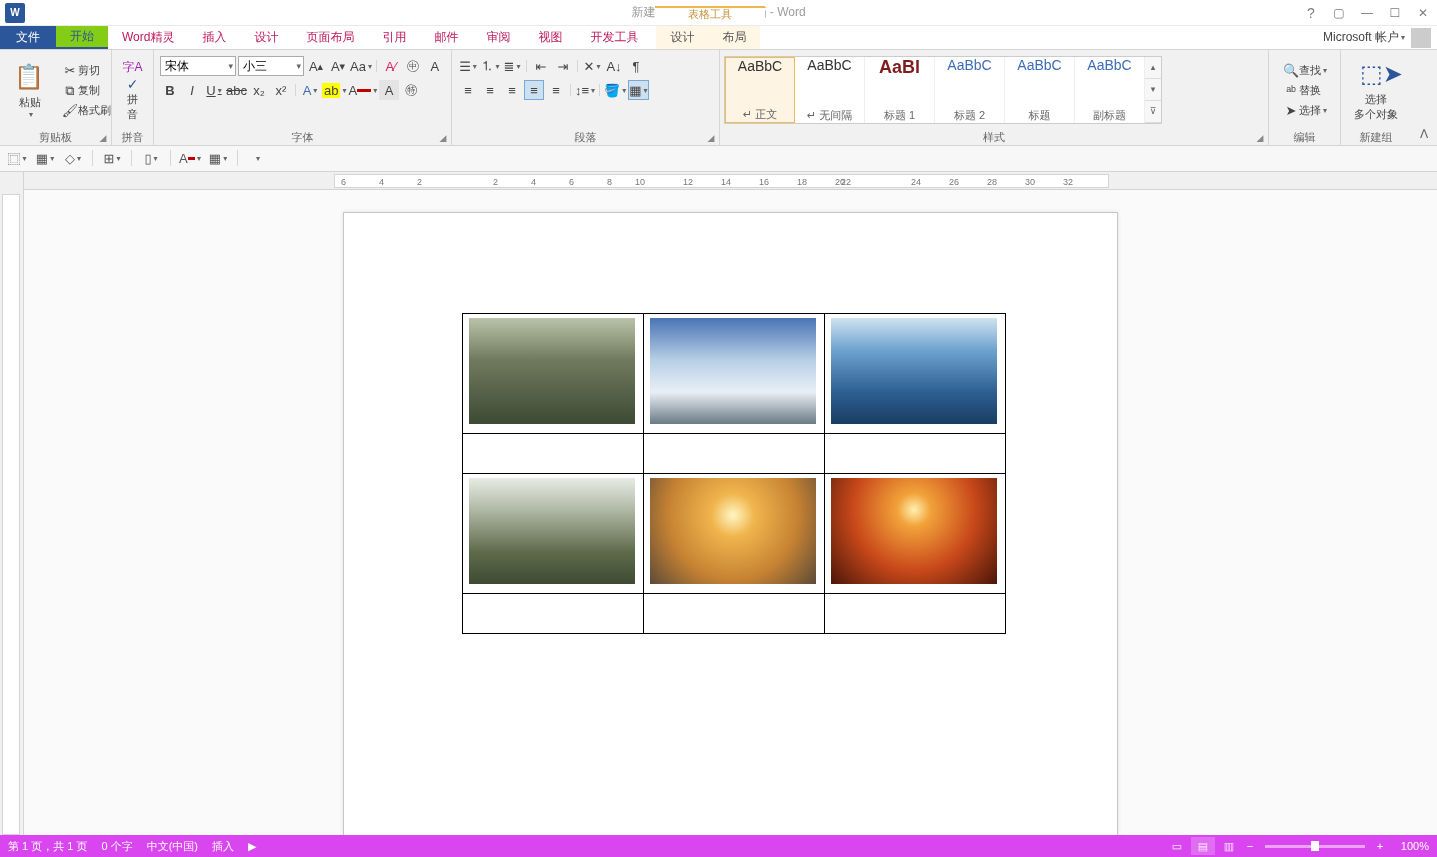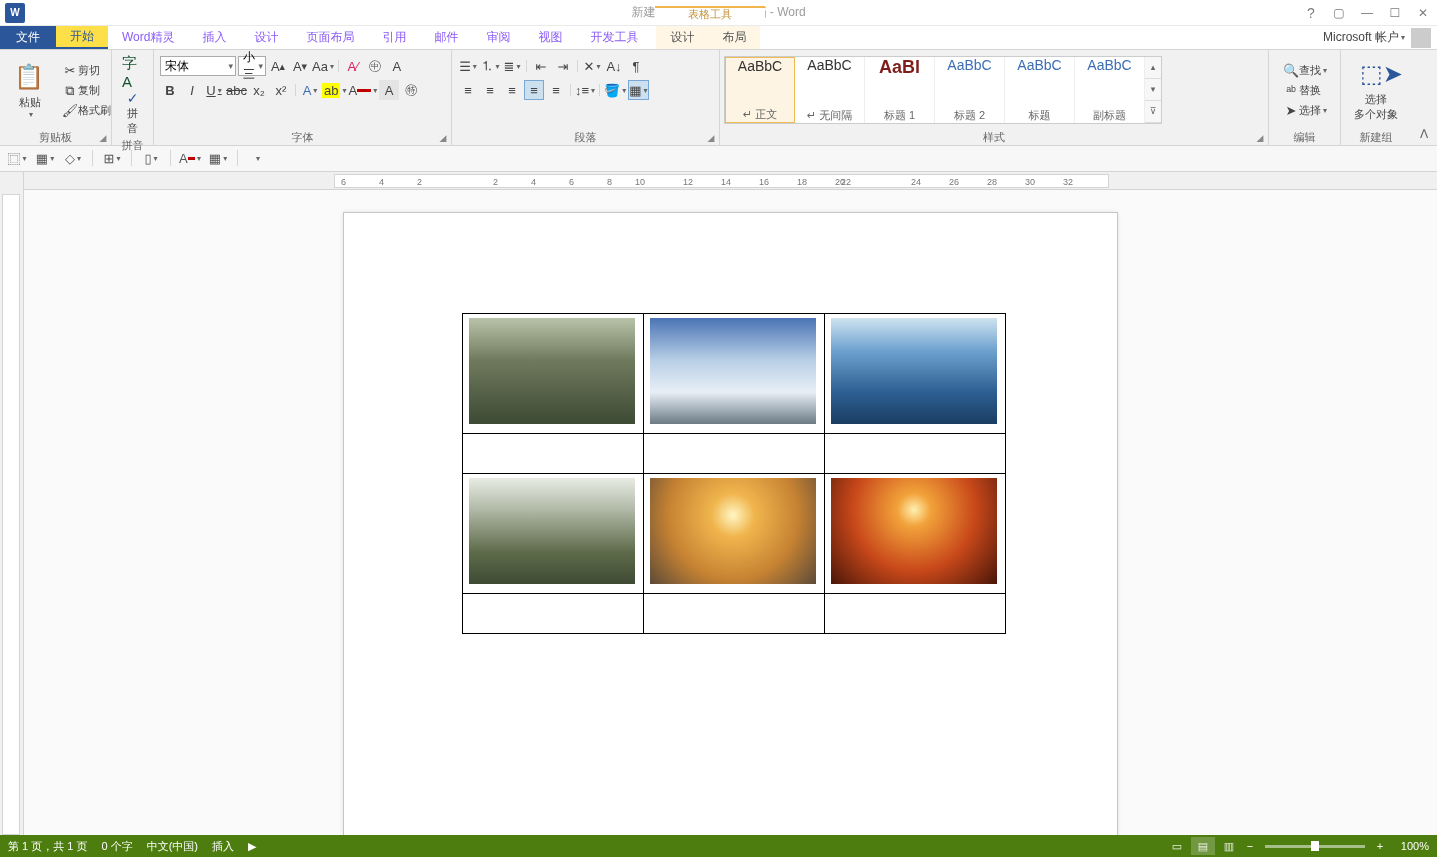--- a/index.html
+++ b/index.html
@@ -13,23 +13,23 @@
   .title-right { margin-left: auto; display: flex; align-items: center; }
   .winbtn { width: 28px; height: 22px; display: flex; align-items: center; justify-content: center; color: #7c7c7c; font-size: 12px; cursor: default; }
   .help-icon { font-size: 14px; }
   
   
   .contextual-tab { position: absolute; left: 655px; top: 0; width: 110px; height: 26px; display: flex; align-items: center; justify-content: center; }
   .contextual-top { background: #fff; height: 14px; font-size: 11px; color: #c59540; border-top: 2px solid #f0b54d; display: flex; align-items: center; justify-content: center; width: 100%; }
   
   
   .tabs { height: 24px; background: #fff; display: flex; align-items: stretch; border-bottom: 1px solid #d4d4d4; }
-  .tab { padding: 0 14px; display: flex; align-items: center; font-size: 12px; color: #8b5cf6; cursor: default; }
+  .tab { padding: 0 14px; display: flex; align-items: center; font-size: 12px; color: #be185d; cursor: default; }
   .tab.file { background: #2b579a; color: #fff; padding: 0 16px; }
-  .tab.active { background: #fde047; color: #2b579a; border-bottom: 2px solid #2b579a; }
+  .tab.active { background: #84cc16; color: #2b579a; border-bottom: 2px solid #2b579a; }
   .tab.ctx { background: #fff6e6; color: #555; }
   .account-area { margin-left: auto; display: flex; align-items: center; padding-right: 6px; font-size: 12px; color: #444; }
   .account-area .avatar { width: 20px; height: 20px; background: #ccc; margin-left: 6px; }
   
   
   .ribbon { height: 96px; background: #f1f1f1; border-bottom: 1px solid #d4d4d4; display: flex; }
   .group { border-right: 1px solid #d6d6d6; display: flex; flex-direction: column; }
   .group-body { flex: 1; display: flex; align-items: center; padding: 2px 4px 0 4px; }
   .group-label { height: 16px; font-size: 11px; color: #666; text-align: center; display: flex; align-items: center; justify-content: center; position: relative; }
   .dlg-launcher { position: absolute; right: 2px; bottom: 1px; width: 12px; height: 12px; font-size: 9px; color: #888; display: flex; align-items: center; justify-content: center; }
@@ -80,21 +80,21 @@
   .ruler-tick { position: absolute; font-size: 9px; color: #777; top: 2px; }
   .canvas { flex: 1; background: #fafafa; overflow: auto; display: flex; justify-content: center; padding-top: 22px; }
   .page { width: 775px; height: 1020px; background: #fff; border: 1px solid #c6c6c6; box-shadow: 0 0 4px rgba(0,0,0,0.1); position: relative; }
   .doc-table { position: absolute; top: 100px; left: 118px; border-collapse: collapse; }
   .doc-table td { border: 1px solid #000; width: 181px; vertical-align: top; padding: 4px 6px; }
   .img-cell { height: 120px; }
   .blank-cell { height: 40px; }
   .scenic { width: 166px; height: 106px; display: block; }
   
   
-  .statusbar { height: 22px; background: #4d7c0f; color: #fff; display: flex; align-items: center; font-size: 11px; padding: 0 8px; gap: 14px; }
+  .statusbar { height: 22px; background: #d946ef; color: #fff; display: flex; align-items: center; font-size: 11px; padding: 0 8px; gap: 14px; }
   .statusbar .right { margin-left: auto; display: flex; align-items: center; gap: 2px; }
   .viewbtn { width: 24px; height: 18px; display: flex; align-items: center; justify-content: center; color: #fff; opacity: 0.85; cursor: default; }
   .viewbtn.active { background: rgba(255,255,255,0.25); }
   .zoom-slider { width: 100px; height: 3px; background: rgba(255,255,255,0.5); position: relative; margin: 0 6px; }
   .zoom-thumb { width: 8px; height: 10px; background: #fff; position: absolute; top: -4px; left: 46px; }
   .zoom-btn { width: 14px; text-align: center; cursor: default; }
 </style>
 </head>
 <body>
 
@@ -165,38 +165,38 @@
       </div>
       <div class="group-label">
           <span>剪贴板</span>
           <span class="dlg-launcher">◢</span>
         </div>
     </div>
 
     <div class="group" style="width:42px">
       <div class="group-body" style="flex-direction:column;justify-content:center">
         <div class="rbtn">
-          <span style="font-size:15px;color:#14532d">字A</span>
+          <span style="font-size:12px;color:#a21caf">字A</span>
           <span style="font-size:14px;color:#2b579a">✓</span>
           <span style="font-size:11px"><span>拼</span><br><span>音</span></span>
         </div>
       </div>
       <div class="group-label">
           <span>拼音</span>
         </div>
     </div>
 
     <div class="group" style="width:298px">
       <div class="group-body" style="flex-direction:column;gap:4px;align-items:flex-start;padding:6px 6px 0 6px">
         <div class="font-row">
           <div class="font-combo" style="width:76px">
               <span>宋体</span>
               <span class="cdd">▾</span>
             </div>
-          <div class="font-combo" style="width:28px">
+          <div class="font-combo" style="width:66px">
               <span>小三</span>
               <span class="cdd">▾</span>
             </div>
           <div class="fbtn">A<sup>▴</sup></div>
           <div class="fbtn">A<sup>▾</sup></div>
           <div class="fbtn">Aa<span class="dd">▾</span></div>
           <div class="sep-v"></div>
           <div class="fbtn" style="color:#d26">A⁄</div>
           <div class="fbtn">㊥</div>
           <div class="fbtn">A</div>

